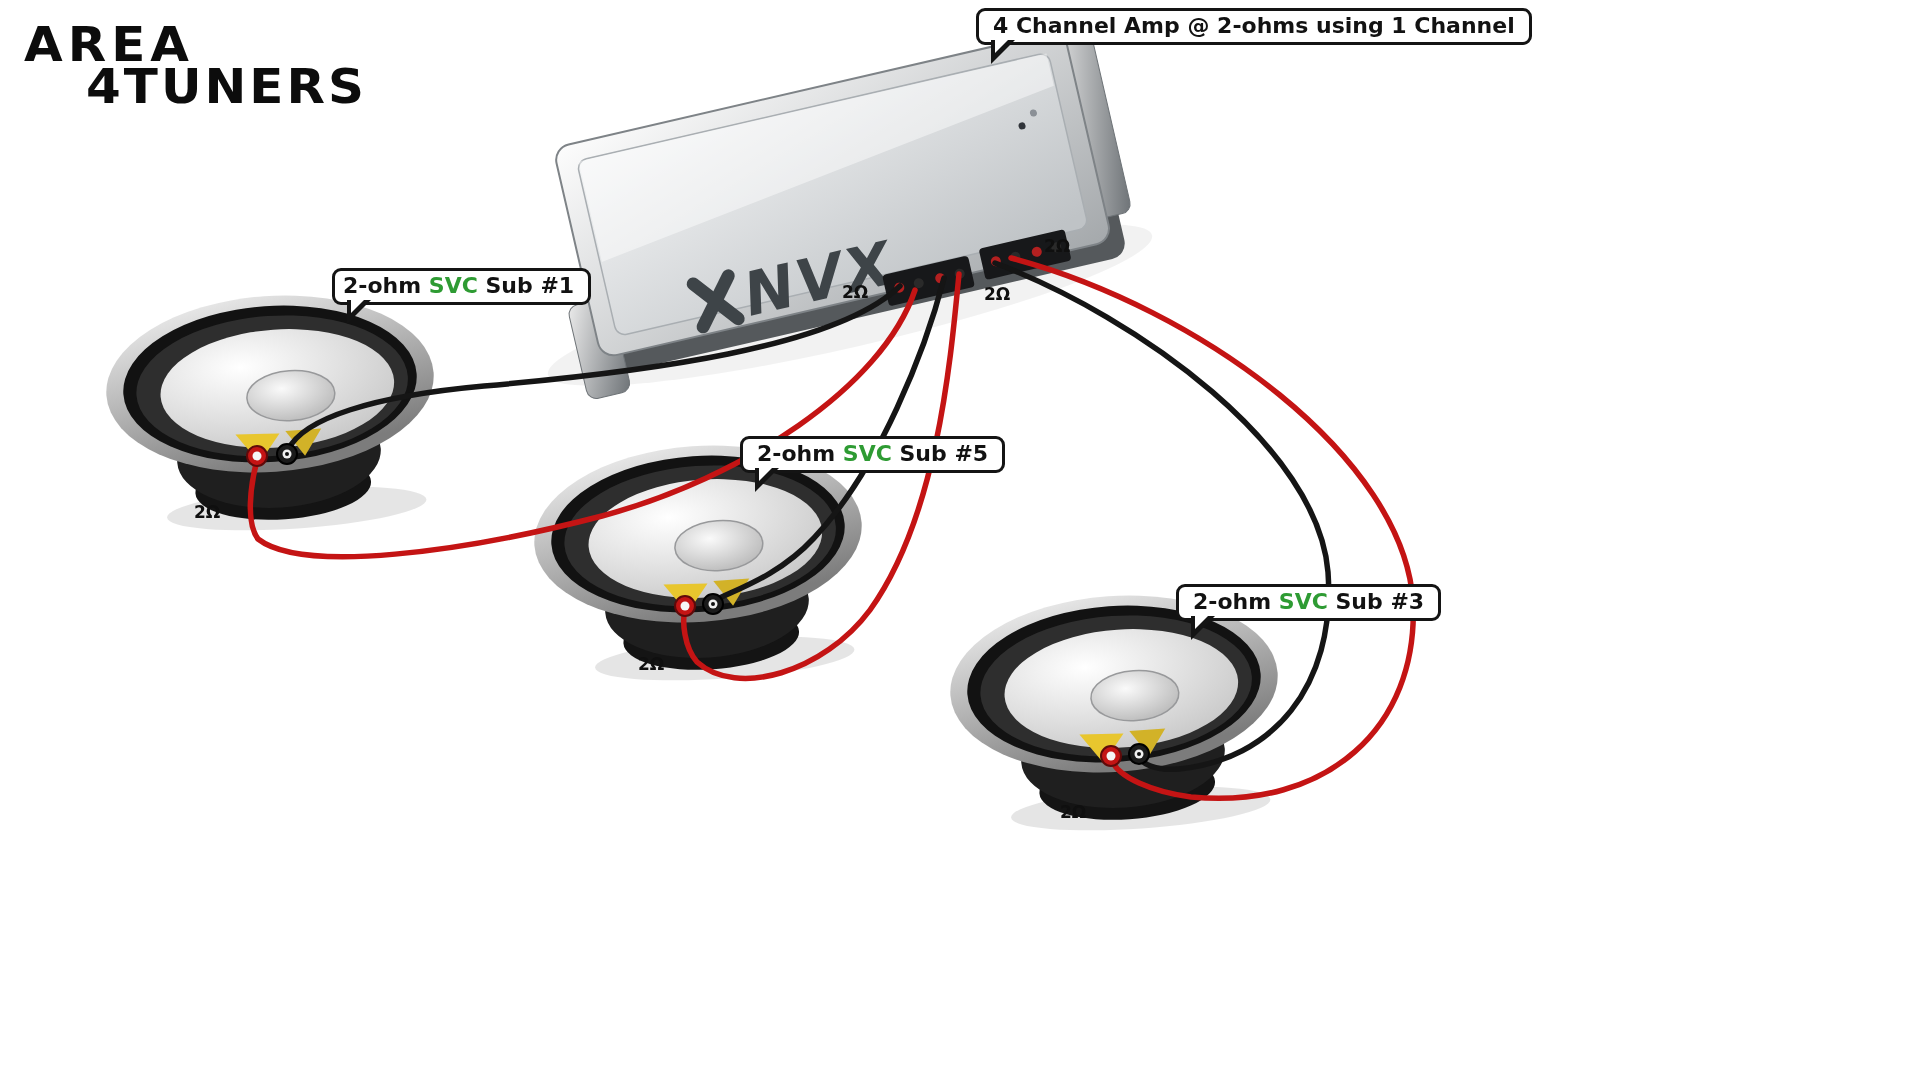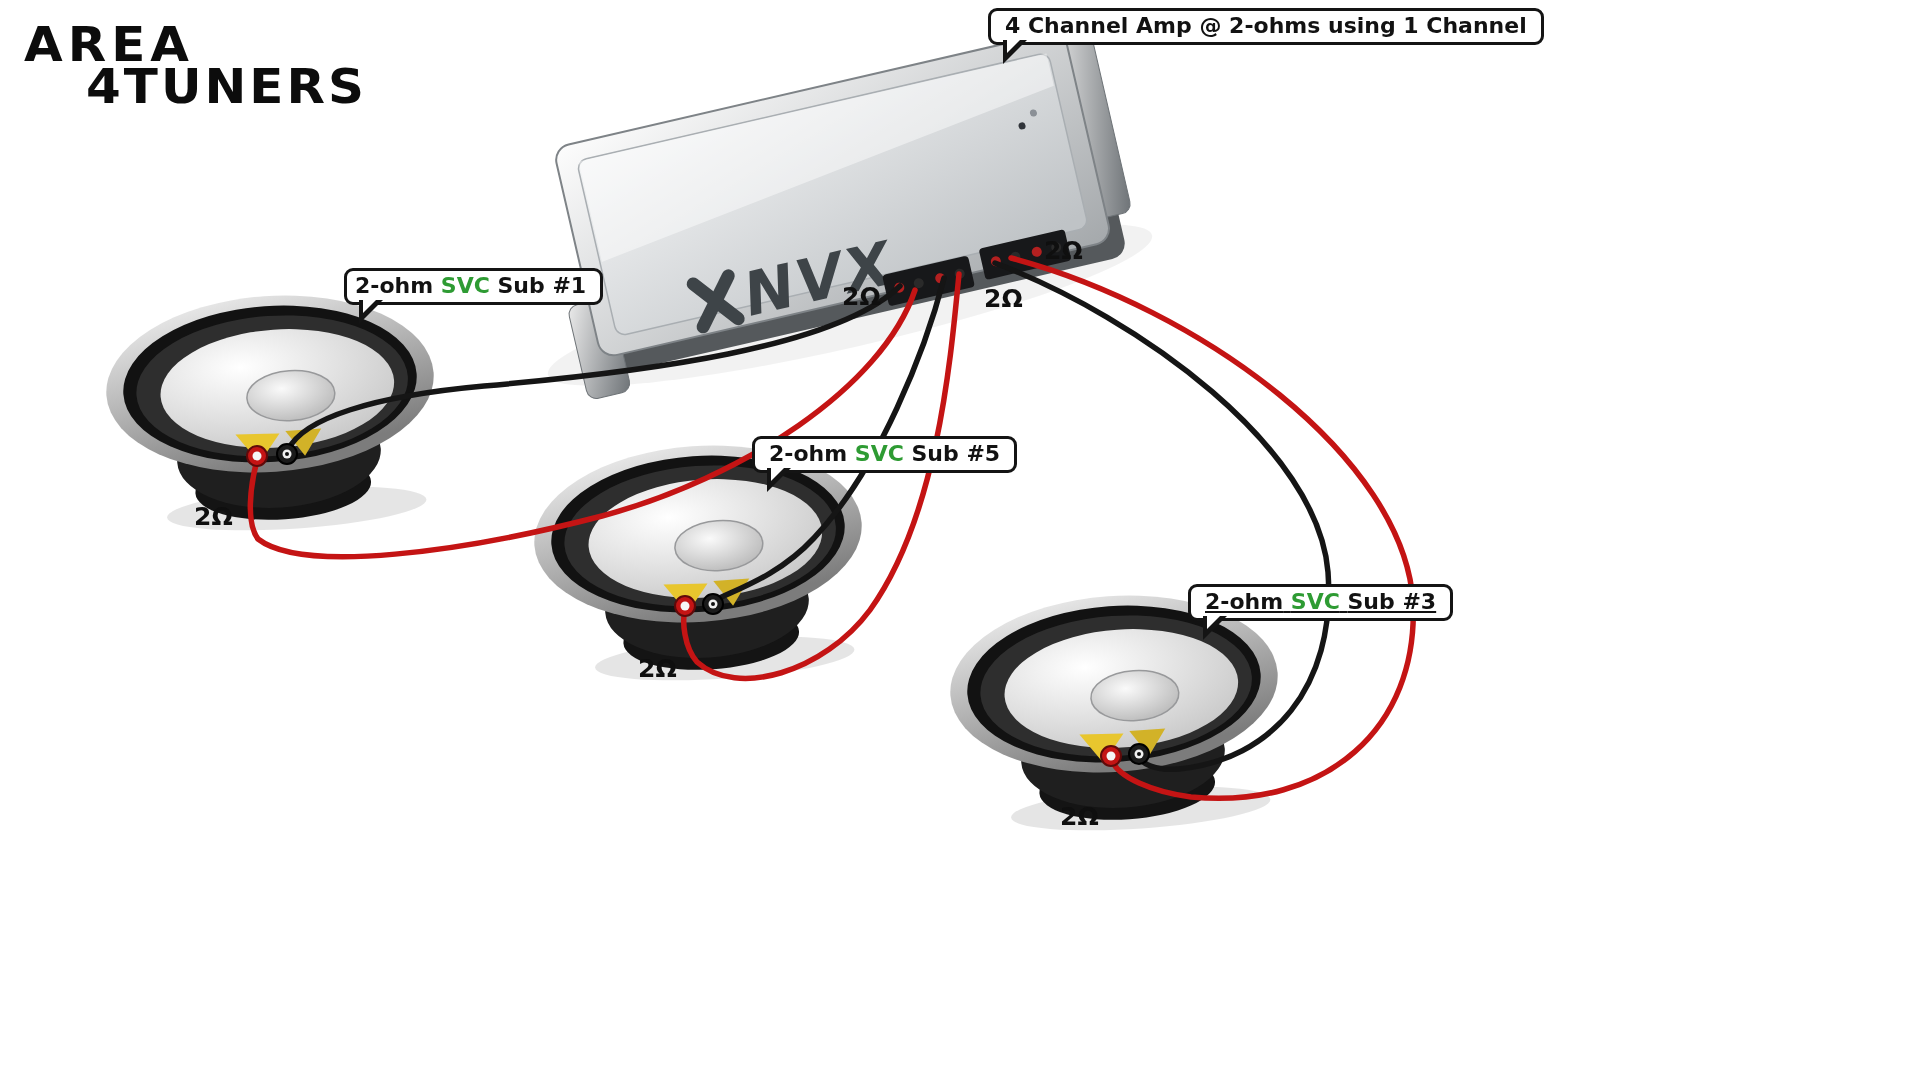--- a/index.html
+++ b/index.html
@@ -8,33 +8,33 @@
   .canvas > svg{position:absolute;left:0;top:0;}
 
   
   .logo{position:absolute;left:24px;top:24px;color:#0c0c0c;font-weight:bold;line-height:0.82;
         transform:scaleY(0.96);z-index:6;}
   .logo .l1{font-size:50px;letter-spacing:5px;}
   .logo .l2{font-size:50px;letter-spacing:3px;margin-left:62px;margin-top:3px;}
 
   
   .callout{position:absolute;background:#ffffff;border:3px solid #141414;border-radius:9px;
-           padding:2px 14px 4px;font-size:22px;font-weight:bold;color:#121212;white-space:nowrap;z-index:5;margin-left:12px;}
+           padding:2px 14px 4px;font-size:22px;font-weight:bold;color:#121212;white-space:nowrap;z-index:5;}
   .callout::before{content:"";position:absolute;left:12px;bottom:-22px;width:0;height:0;
            border:12px solid transparent;border-top-color:#141414;border-left-color:#141414;}
   .callout::after{content:"";position:absolute;left:16px;bottom:-11px;width:0;height:0;
            border:8px solid transparent;border-top-color:#ffffff;border-left-color:#ffffff;}
   .svc{color:#2e9b33;}
   .co-amp{left:976px;top:8px;}
   .co-s1{left:332px;top:268px;padding-left:8px;}
   .co-s2{left:740px;top:436px;}
-  .co-s3{left:1176px;top:584px;text-decoration:underline;}
+  .co-s3{left:1176px;top:584px;}
 
   
-  .ohm{position:absolute;font-size:25px;font-weight:bold;color:#0f0f0f;z-index:4;}
+  .ohm{position:absolute;font-size:17px;font-weight:bold;color:#0f0f0f;z-index:4;}
   .ohm-a1{left:842px;top:282px;}
   .ohm-a2{left:984px;top:284px;}
   .ohm-a3{left:1044px;top:236px;}
   .ohm-s1{left:194px;top:502px;}
   .ohm-s2{left:638px;top:654px;}
   .ohm-s3{left:1060px;top:802px;}
 </style>
 </head>
 <body>
 

